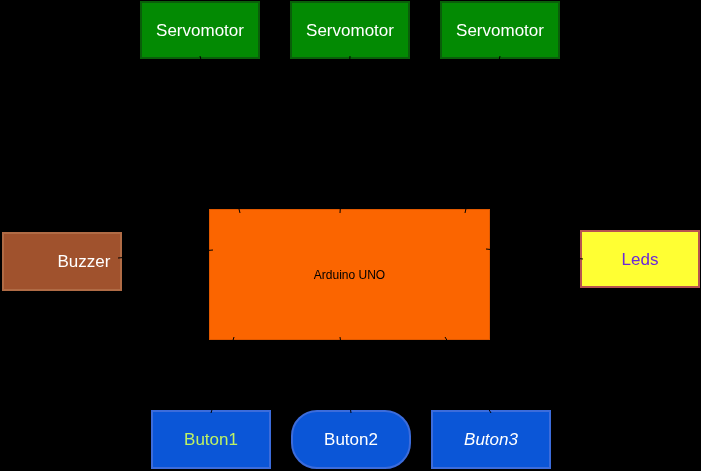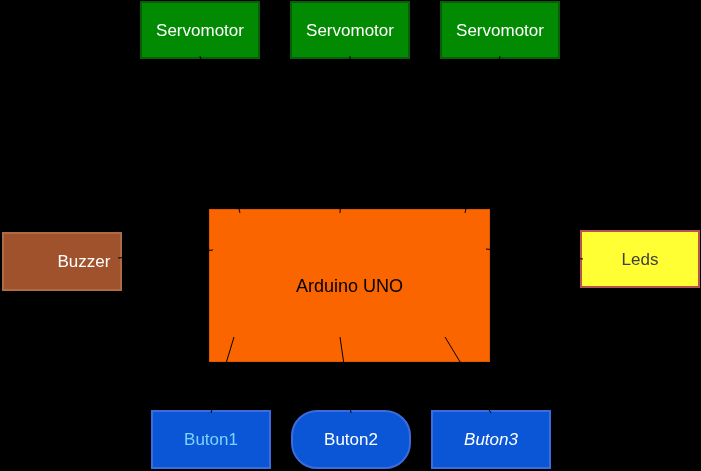--- a/index.html
+++ b/index.html
@@ -22,21 +22,21 @@
     line-height:1;
     text-align:right;
     cursor:default;
   }
   .node .label{white-space:nowrap;}
   
   .n-servo1{left:140px;top:1px;width:120px;height:58px;border-width:2px;}
   .n-servo2{left:290px;top:1px;width:120px;height:58px;border-width:2px;}
   .n-servo3{left:440px;top:1px;width:120px;height:58px;border-width:2px;}
   .n-buzzer{left:2px;top:232px;width:120px;height:59px;border-width:2px;padding-left:44px;}
-  .n-arduino{left:209px;top:209px;width:281px;height:153px;font-size:18px;}
+  .n-arduino{left:209px;top:209px;width:281px;height:131px;font-size:12px;}
   .n-leds{left:580px;top:230px;width:120px;height:58px;border-width:2px;}
   .n-buton1{left:151px;top:410px;width:120px;height:59px;border-width:2px;}
   .n-buton2{left:291px;top:410px;width:120px;height:59px;border-width:2px;}
   .n-buton3{left:431px;top:410px;width:120px;height:59px;border-width:2px;}
   #wires{
     position:absolute;left:0;top:0;width:701px;height:471px;
     pointer-events:none;
     z-index:5;
   }
 </style>
@@ -56,25 +56,25 @@
   </div>
 
   <div class="node n-buzzer" style="background: rgb(160, 82, 45); border-color: rgb(176, 107, 69); color: rgb(255, 255, 255);">
     <span class="label">Buzzer</span>
   </div>
 
   <div class="node n-arduino" style="background: rgb(251, 101, 0); border-color: rgb(224, 89, 0); color: rgb(0, 0, 0);">
     <span class="label">Arduino UNO</span>
   </div>
 
-  <div class="node n-leds" style="background: rgb(255, 255, 51); border-color: rgb(184, 84, 80); color: #404040;">
+  <div class="node n-leds" style="background: rgb(255, 255, 51); border-color: rgb(184, 84, 80); color: #6d28d9;">
     <span class="label">Leds</span>
   </div>
 
-  <div class="node n-buton1" style="background: rgb(11, 86, 215); border-color: rgb(60, 108, 219); color: #7dd3fc;">
+  <div class="node n-buton1" style="background: rgb(11, 86, 215); border-color: rgb(60, 108, 219); color: #bef264;">
     <span class="label">Buton1</span>
   </div>
   <div class="node n-buton2" style="background: rgb(11, 86, 215); border-color: rgb(60, 108, 219); color: rgb(255, 255, 255); border-radius: 26px;">
     <span class="label">Buton2</span>
   </div>
   <div class="node n-buton3" style="background: rgb(11, 86, 215); border-color: rgb(60, 108, 219); color: rgb(255, 255, 255); font-style: italic;">
     <span class="label">Buton3</span>
   </div>
 
   <svg id="wires" viewBox="0 0 701 471" xmlns="http://www.w3.org/2000/svg">

